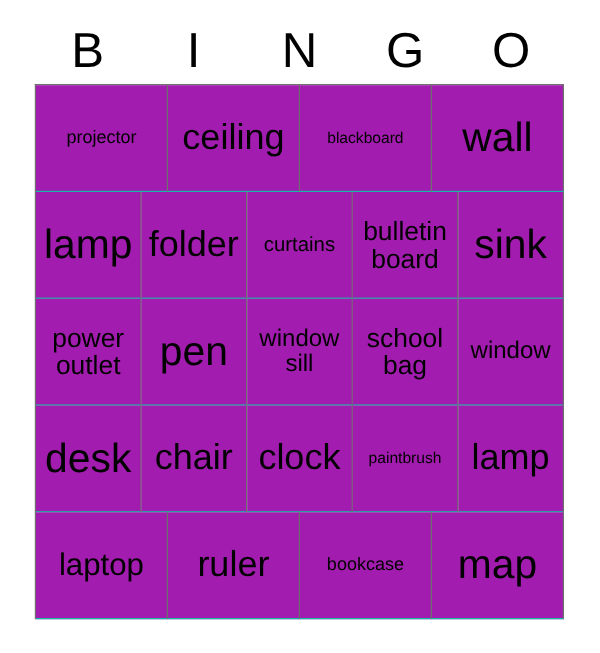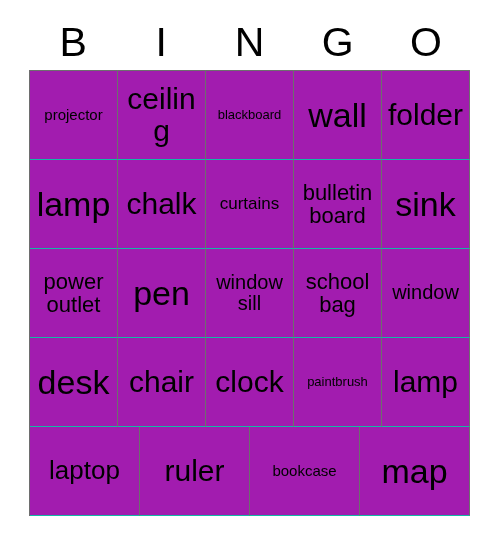--- a/index.html
+++ b/index.html
@@ -115,30 +115,27 @@
         </div>
         <div class="grid-cell">
           <span class="cell-text fs-xxl">ceiling</span>
         </div>
         <div class="grid-cell">
           <span class="cell-text fs-xs">blackboard</span>
         </div>
         <div class="grid-cell">
           <span class="cell-text fs-3xl">wall</span>
         </div>
-        <div class="grid-cell">
-          <span class="cell-text fs-xxl">folder</span>
-        </div>
       </div>
       <div class="grid-row">
         <div class="grid-cell">
           <span class="cell-text fs-3xl">lamp</span>
         </div>
         <div class="grid-cell">
-          <span class="cell-text fs-xxl">chalk</span>
+          <span class="cell-text fs-xxl">folder</span>
         </div>
         <div class="grid-cell">
           <span class="cell-text fs-m">curtains</span>
         </div>
         <div class="grid-cell">
           <span class="cell-text fs-l">bulletin board</span>
         </div>
         <div class="grid-cell">
           <span class="cell-text fs-3xl">sink</span>
         </div>

